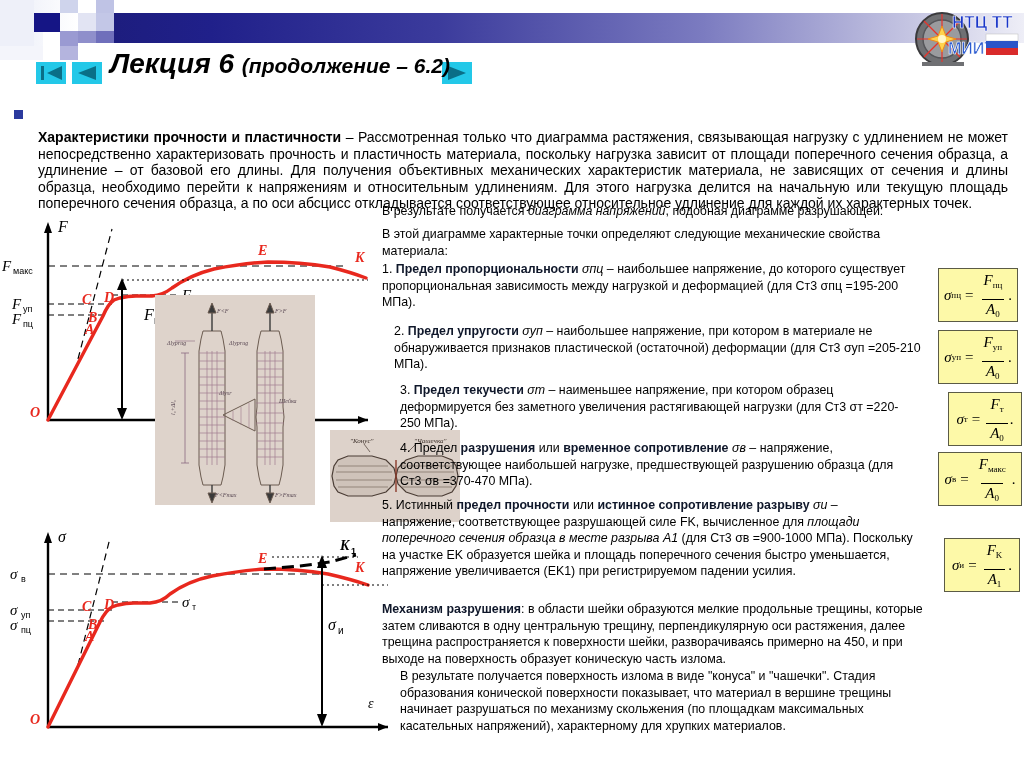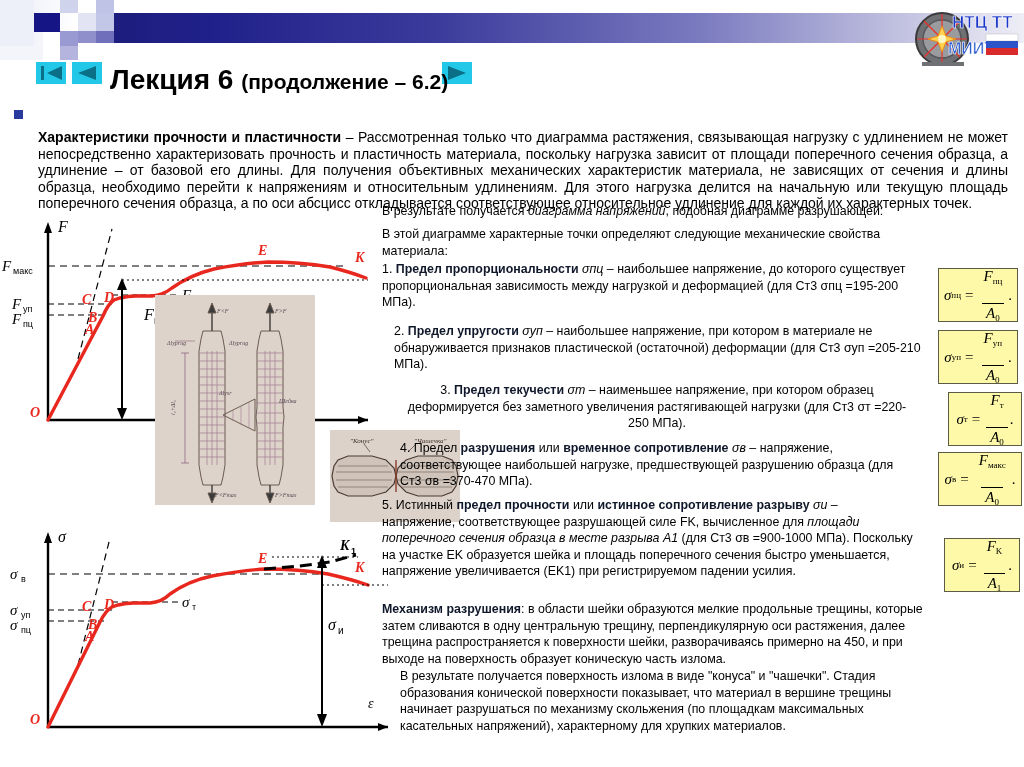--- a/index.html
+++ b/index.html
@@ -13,41 +13,41 @@
   }
   
   #deco{position:absolute;left:0;top:0;width:1024px;height:92px;}
   .sq{position:absolute;}
   #bar-grad{position:absolute;left:78px;top:13px;width:946px;height:30px;
     background:linear-gradient(to right,#1c1c7a 0%,#20208a 14%,#3b3b9c 38%,#7b7bc0 66%,#c5c5e2 88%,#eeeef7 100%);}
   
   .navbtn{position:absolute;width:30px;height:22px;background:#23c8e8;}
   .navbtn svg{display:block;}
   
-  #title{position:absolute;left:110px;top:64px;white-space:nowrap;}
+  #title{position:absolute;left:110px;top:48px;white-space:nowrap;font-style:italic;}
   #title .t-main{font-size:28px;font-weight:bold;color:#000;}
   #title .t-sub{font-size:21px;font-weight:bold;color:#000;}
   
   #logo{position:absolute;left:900px;top:6px;width:120px;height:62px;}
   
   #bullet{position:absolute;left:14px;top:110px;width:9px;height:9px;background:#2b3a9e;}
   #intro{position:absolute;left:38px;top:104px;width:970px;font-size:14px;line-height:16.6px;
          text-align:justify;margin-top:25px;}
   #intro b{font-weight:bold;}
   
   .rt{position:absolute;font-size:12.4px;line-height:16.6px;}
   .rt .hl{color:#0f172a;font-weight:bold;}
   .rt i{font-style:italic;}
   
   .fbox{position:absolute;background:#fdf9a8;border:1.6px solid #5b5b46;
         display:flex;align-items:center;justify-content:center;
         font-family:"Liberation Serif", serif;font-size:15px;}
   .frac{display:inline-flex;flex-direction:column;align-items:center;
         vertical-align:middle;margin:0 2px;}
-  .frac .num{padding:0 4px 17px;}
+  .frac .num{padding:0 4px 9px;}
   .frac .den{padding:1px 4px 0;border-top:1.4px solid #000;}
   .it{font-style:italic;}
   .sub{font-size:9px;vertical-align:-3px;font-style:normal;}
   
   .chartbox{position:absolute;}
   
   #pageno{position:absolute;left:1027px;top:702px;width:30px;height:30px;border-radius:50%;
     background:#c9f4fb;border:1.4px solid #2b3a9e;color:#14532d;font-size:16px;font-weight:bold;
     display:flex;align-items:center;justify-content:center;}
   .imgbox{position:absolute;}
@@ -347,21 +347,21 @@
 </div>
 <div class="rt" style="left:382px;top:226px;width:545px;">
   <span>В этой диаграмме характерные точки определяют следующие механические свойства материала:</span>
 </div>
 <div class="rt" style="left:382px;top:261px;width:532px;">
   <span>1. </span><span class="hl">Предел пропорциональности</span><i> σпц</i><span> – наибольшее напряжение, до которого существует пропорциональная зависимость между нагрузкой и деформацией (для Ст3 σпц =195-200 МПа).</span>
 </div>
 <div class="rt" style="left:382px;top:323px;width:532px;margin-left:12px;">
   <span>2. </span><span class="hl">Предел упругости</span><i> σуп</i><span> – наибольшее напряжение, при котором в материале не обнаруживается признаков пластической (остаточной) деформации (для Ст3 σуп =205-210 МПа).</span>
 </div>
-<div class="rt" style="left:400px;top:382px;width:514px;text-align:center;">
+<div class="rt" style="left:400px;top:382px;width:514px;">
   <span>3. </span><span class="hl">Предел текучести</span><i> σт</i><span> – наименьшее напряжение, при котором образец деформируется без заметного увеличения растягивающей нагрузки (для Ст3 σт =220-250 МПа).</span>
 </div>
 <div class="rt" style="left:400px;top:440px;width:514px;">
   <span>4. Предел </span><span class="hl">разрушения</span><span> или </span><span class="hl">временное сопротивление</span><i> σв</i><span> – напряжение, соответствующее наибольшей нагрузке, предшествующей разрушению образца (для Ст3 σв =370-470 МПа).</span>
 </div>
 <div class="rt" style="left:382px;top:497px;width:532px;">
   <span>5. Истинный </span><span class="hl">предел прочности</span><span> или </span><span class="hl">истинное сопротивление разрыву</span><i> σи</i><span> – напряжение, соответствующее разрушающей силе FK, вычисленное для </span><i>площади поперечного сечения образца в месте разрыва A1</i><span> (для Ст3 σв =900-1000 МПа). Поскольку на участке EK образуется шейка и площадь поперечного сечения быстро уменьшается, напряжение увеличивается (EK1) при регистрируемом падении усилия.</span>
 </div>
 <div class="rt" style="left:382px;top:601px;width:545px;">
   <span class="hl">Механизм разрушения</span><span>: в области шейки образуются мелкие продольные трещины, которые затем сливаются в одну центральную трещину, перпендикулярную оси растяжения, далее трещина распространяется к поверхности шейки, разворачиваясь примерно на 450, и при выходе на поверхность образует коническую часть излома.</span>

